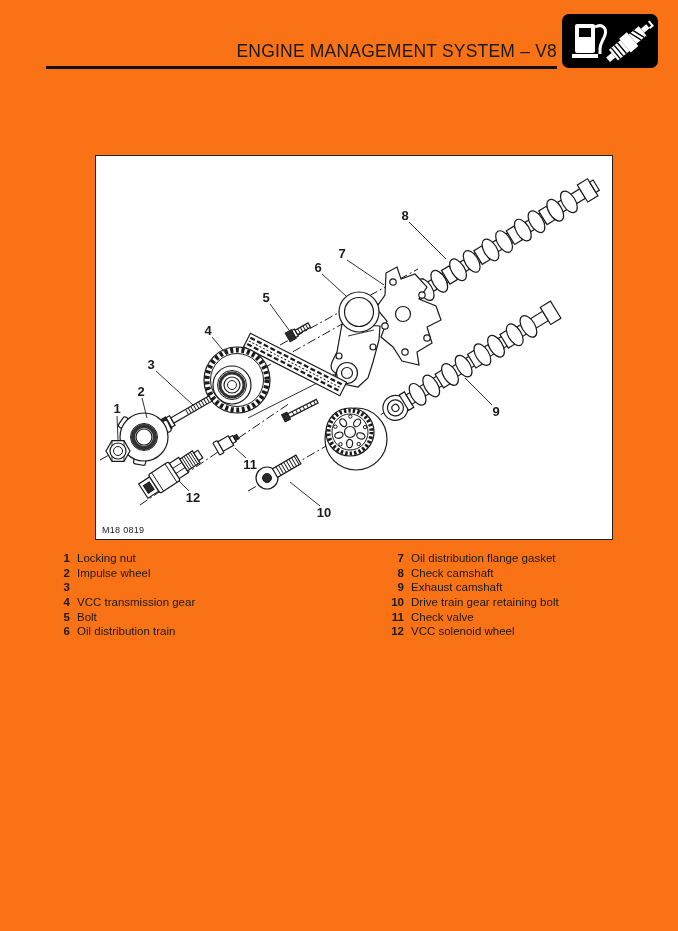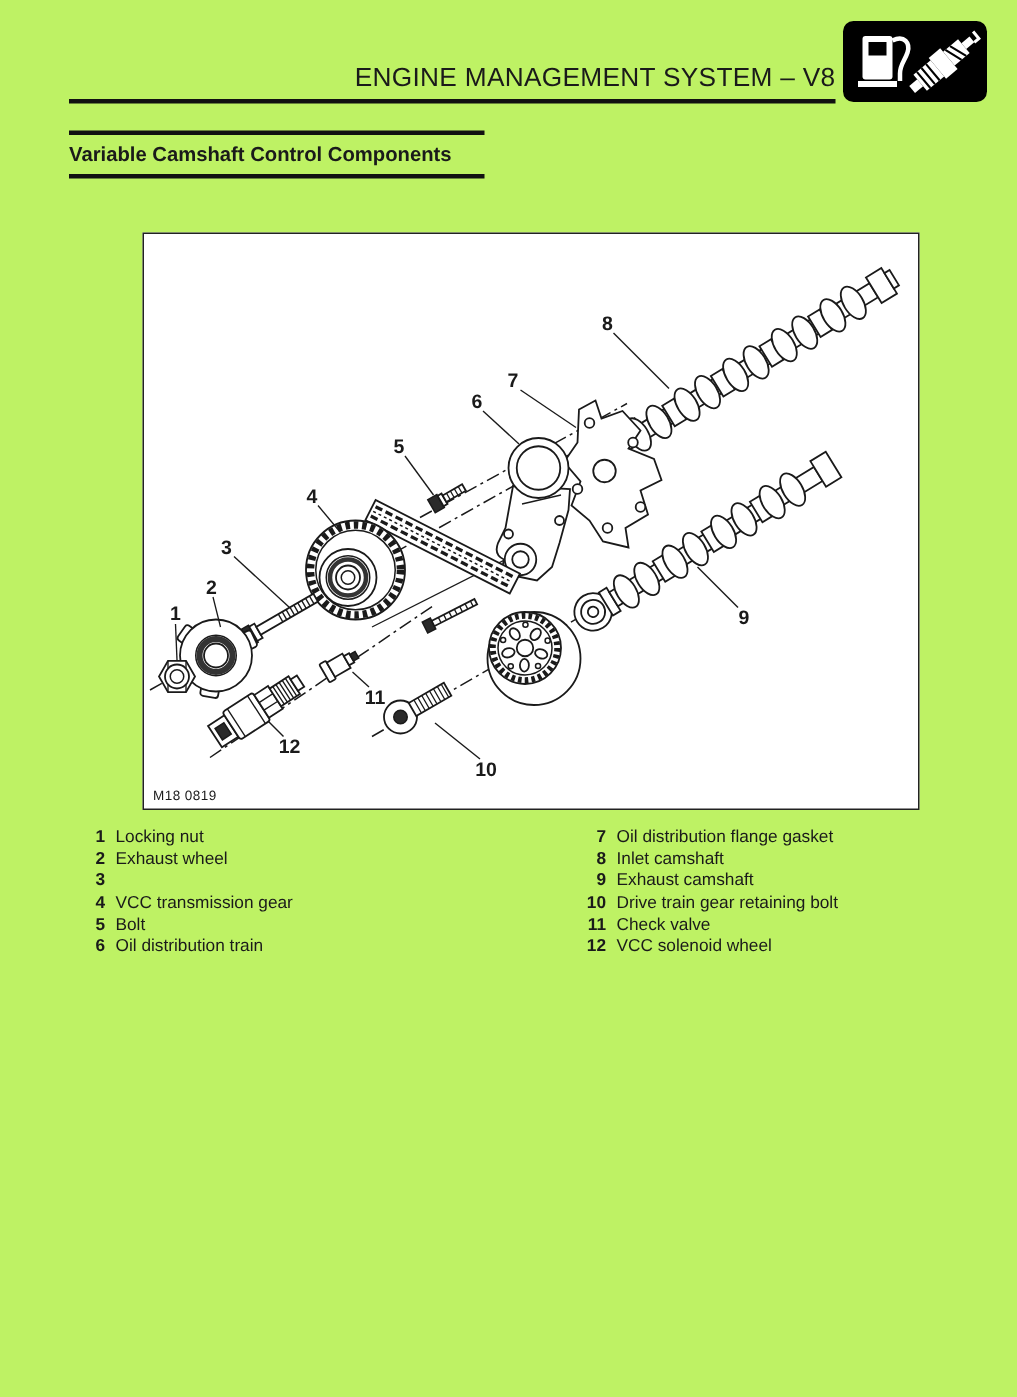--- a/index.html
+++ b/index.html
@@ -1,16 +1,16 @@
 <!DOCTYPE html>
 <html><head>
 <meta charset="utf-8">
 <style>
   html,body{margin:0;padding:0;background:#fff;}
-  .page{position:relative;width:678px;height:931px;background:#bef264;overflow:hidden;
+  .page{position:relative;width:678px;height:931px;background:#f97316;overflow:hidden;
         font-family:"Liberation Sans",sans-serif;color:#1a1a1a;}
   .doc-title{position:absolute;top:41px;left:0;width:557px;text-align:right;
              font-size:17.5px;letter-spacing:.2px;white-space:nowrap;}
   .title-rule{position:absolute;left:46px;top:66px;width:511px;height:3px;background:#111;}
   .icon-badge{position:absolute;left:562px;top:14px;width:96px;height:54px;background:#000;
               border-radius:7px;}
   .section-head{position:absolute;left:46px;top:87px;width:277px;
                 border-top:3px solid #111;border-bottom:3px solid #111;
                 padding:5px 0 6px 0;font-weight:bold;font-size:13.5px;white-space:nowrap;}
   .figure-box{position:absolute;left:95px;top:155px;width:518px;height:385px;
@@ -55,21 +55,20 @@
         <rect x="6" y="-6" width="13" height="12" fill="#fff"></rect>
         <path d="M8,-6 L12,6 M12,-6 L16,6" stroke="#000" stroke-width="1.4"></path>
         <rect x="19" y="-2.5" width="7" height="5" fill="#fff"></rect>
         <path d="M26,2.5 h4 v-6" stroke="#fff" stroke-width="2" fill="none"></path>
       </g>
     </svg>
   </div>
 
   <div class="title-rule"></div>
 
-  <div class="section-head">Variable Camshaft Control Components</div>
 
   <div class="figure-box">
     <svg width="514" height="381" viewBox="0 0 514 381">
 
       <g stroke="#1a1a1a" stroke-width="1" stroke-dasharray="9 3 2 3">
         <path d="M4,304 L330,121" fill="none"></path>
         <path d="M152,335 L298,251" fill="none"></path>
         <path d="M44,349 L194,247" fill="none"></path>
         <path d="M184,189 L322,113" fill="none"></path>
       </g>
@@ -276,21 +275,21 @@
   </div>
 
   <div class="legend">
     <div class="legend-col left">
       <div class="legend-row">
           <span class="legend-num">1</span>
           <span class="legend-lbl">Locking nut</span>
         </div>
       <div class="legend-row">
           <span class="legend-num">2</span>
-          <span class="legend-lbl">Exhaust wheel</span>
+          <span class="legend-lbl">Impulse wheel</span>
         </div>
       <div class="legend-row">
           <span class="legend-num">3</span>
         </div>
       <div class="legend-row">
           <span class="legend-num">4</span>
           <span class="legend-lbl">VCC transmission gear</span>
         </div>
       <div class="legend-row">
           <span class="legend-num">5</span>
@@ -301,21 +300,21 @@
           <span class="legend-lbl">Oil distribution train</span>
         </div>
     </div>
     <div class="legend-col right">
       <div class="legend-row">
           <span class="legend-num">7</span>
           <span class="legend-lbl">Oil distribution flange gasket</span>
         </div>
       <div class="legend-row">
           <span class="legend-num">8</span>
-          <span class="legend-lbl">Inlet camshaft</span>
+          <span class="legend-lbl">Check camshaft</span>
         </div>
       <div class="legend-row">
           <span class="legend-num">9</span>
           <span class="legend-lbl">Exhaust camshaft</span>
         </div>
       <div class="legend-row">
           <span class="legend-num">10</span>
           <span class="legend-lbl">Drive train gear retaining bolt</span>
         </div>
       <div class="legend-row">

